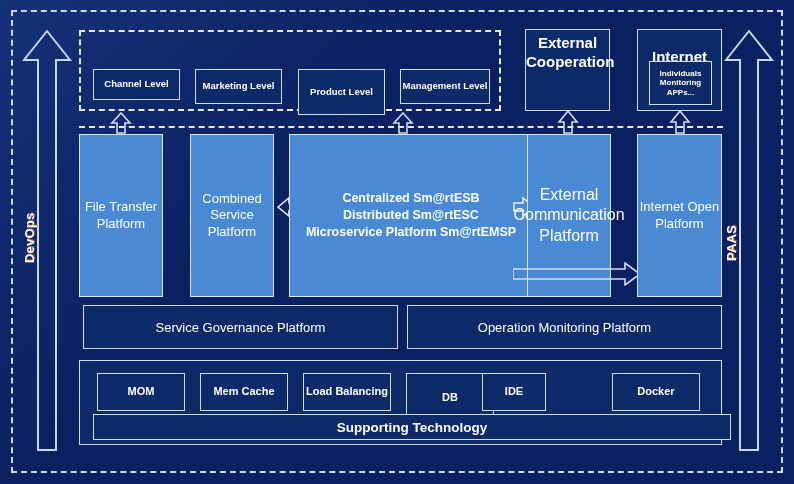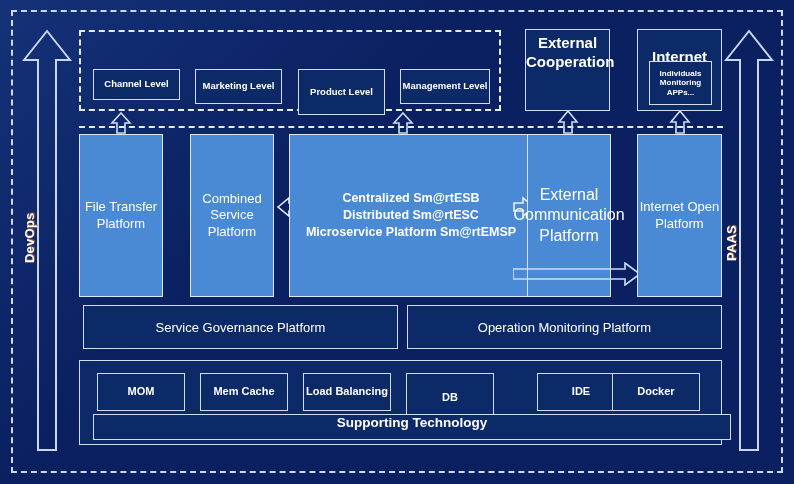--- a/index.html
+++ b/index.html
@@ -48,21 +48,21 @@
     display:flex;align-items:center;justify-content:center;text-align:center;
     color:#ffffff;font-size:13px;line-height:1.28;
   }
   .lbbox.small{font-size:16px;}
   .center-txt{font-size:12.5px;font-weight:600;line-height:1.38;}
   .gov-label{font-size:13px;}
   .tech-label{font-size:11px;font-weight:bold;line-height:1.2;}
   .support-bar{
     position:absolute;box-sizing:border-box;
     background:#0d2a68;border:1px solid #cfdcf2;
-    display:flex;align-items:flex-start;justify-content:center;
+    display:flex;align-items:center;justify-content:center;
     color:#ffffff;font-size:13.5px;font-weight:bold;
   }
   .hdr-title{
     position:absolute;left:0;width:100%;text-align:center;
     font-size:15px;font-weight:bold;color:#ffffff;line-height:1.25;
   }
   .up-arrow{position:absolute;}
   .h-arrow{position:absolute;}
   .dashed-rule{
     position:absolute;border-top:2px dashed #e4ebf7;
@@ -194,21 +194,21 @@
   </div>
   <div class="dkbox" style="left:200px;top:373px;width:88px;height:38px;">
     <span class="tech-label">Mem Cache</span>
   </div>
   <div class="dkbox" style="left:303px;top:373px;width:88px;height:38px;">
     <span class="tech-label">Load Balancing</span>
   </div>
   <div class="dkbox" style="left:406px;top:373px;width:88px;height:50px;">
     <span class="tech-label">DB</span>
   </div>
-  <div class="dkbox" style="left:537px;top:373px;width:88px;height:38px;">
+  <div class="dkbox" style="left:482px;top:373px;width:64px;height:38px;">
     <span class="tech-label">IDE</span>
   </div>
   <div class="dkbox" style="left:612px;top:373px;width:88px;height:38px;">
     <span class="tech-label">Docker</span>
   </div>
 
   <div class="support-bar" style="left:93px;top:414px;width:638px;height:26px;">
     <span>Supporting Technology</span>
   </div>
 

